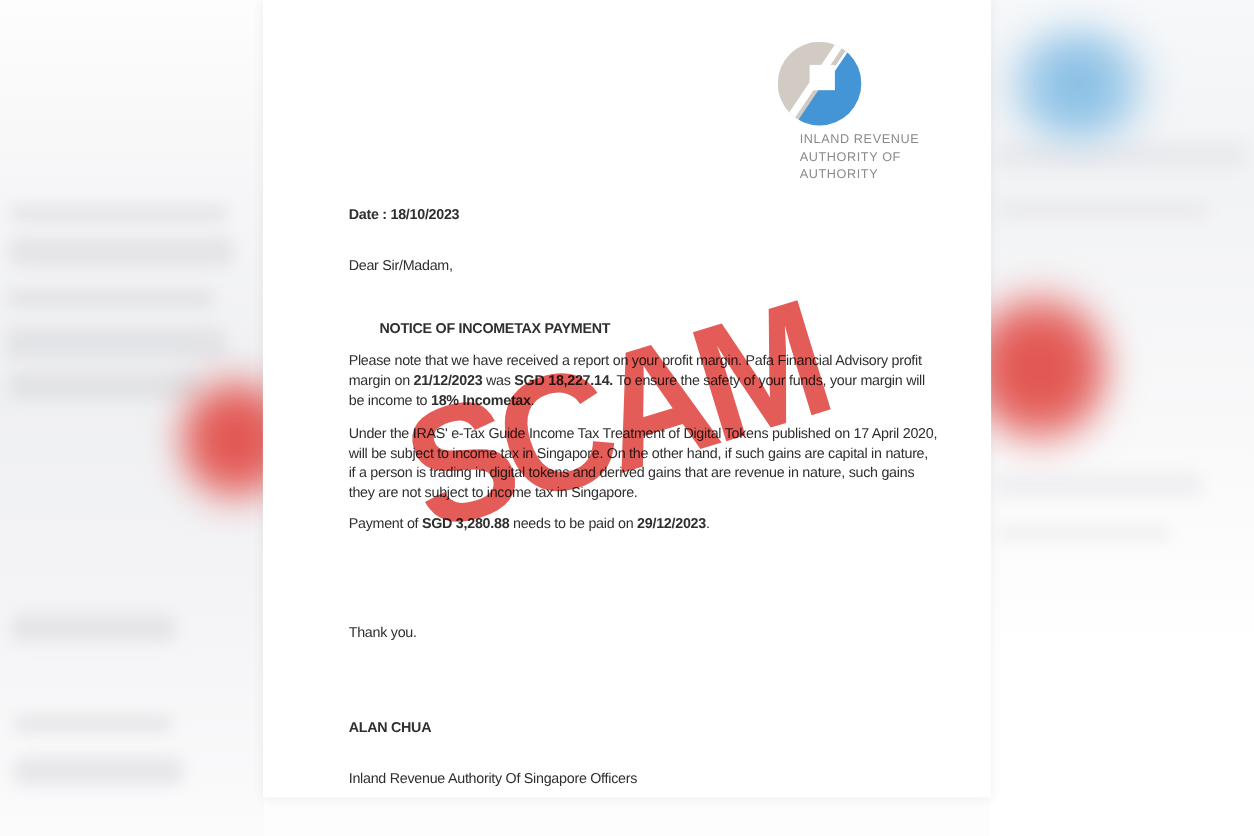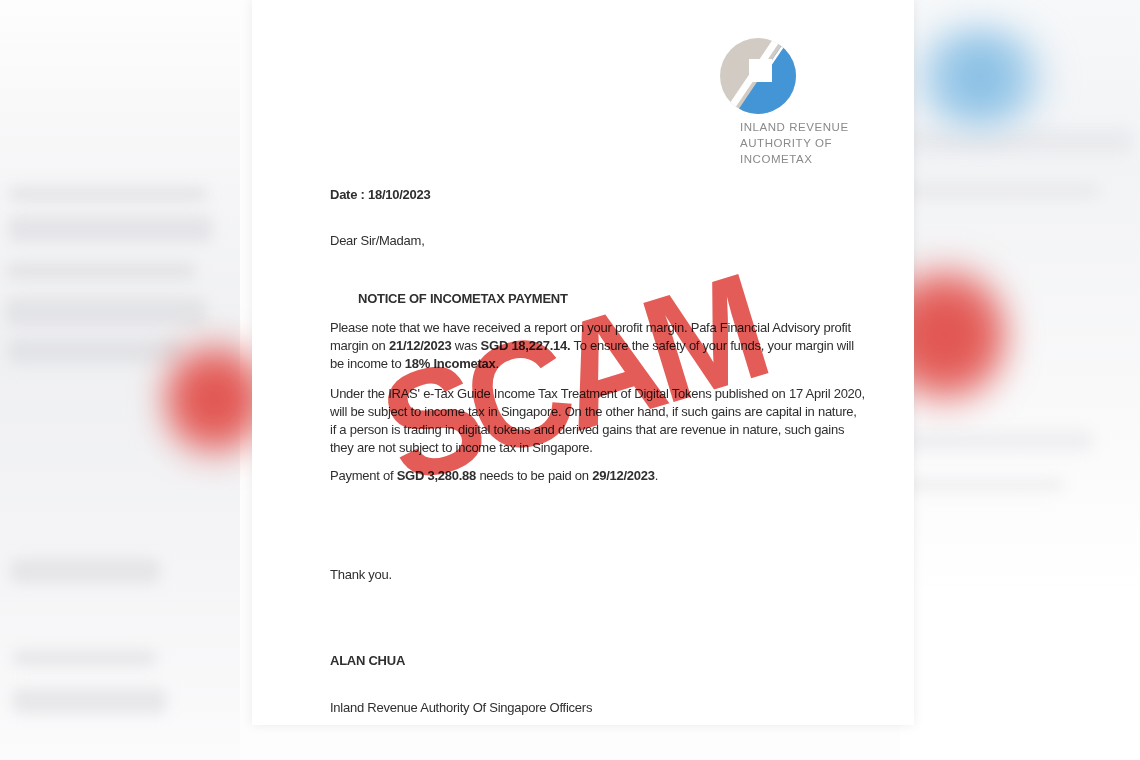--- a/index.html
+++ b/index.html
@@ -28,21 +28,21 @@
   .smudge.faint { opacity: 0.32; }
   .blob {
     position: absolute; border-radius: 50%;
     filter: blur(16px);
   }
   .blob-red { background: radial-gradient(circle, #e0504c 0%, #e4625e 45%, rgba(228,98,94,0) 75%); }
   .blob-blue { background: radial-gradient(circle, #7db9e2 0%, #a3cdea 45%, rgba(163,205,234,0) 78%); }
 
   
   .page {
-    position: absolute; left: 252px; top: 0; width: 662px; height: 725px;
+    position: absolute; left: 239px; top: 0; width: 662px; height: 725px;
     background: #ffffff;
     box-shadow: 0 0 10px rgba(80,80,90,0.10);
     text-decoration: underline;
   }
 
   
   .logo { position: absolute; left: 468px; top: 38px; width: 76px; height: 76px; }
   .wordmark {
     position: absolute; left: 488px; top: 119px;
     font-size: 11.5px; line-height: 16px; letter-spacing: 0.55px;
@@ -115,21 +115,21 @@
       <polygon points="6,90 70,-5 100,-5 100,90" fill="#4495d6"></polygon>
       <line x1="0" y1="86" x2="64" y2="-9" stroke="#ffffff" stroke-width="7"></line>
       <line x1="40" y1="42" x2="80" y2="-17" stroke="#ffffff" stroke-width="2.6"></line>
       <rect x="29" y="21" width="23" height="23" fill="#ffffff"></rect>
     </g>
   </svg>
 
   <div class="wordmark">
     <div>INLAND REVENUE</div>
     <div>AUTHORITY OF</div>
-    <div>INCOMETAX</div>
+    <div>AUTHORITY</div>
   </div>
 
   <div class="tline t-date">Date : 18/10/2023</div>
   <div class="tline t-salut">Dear Sir/Madam,</div>
   <div class="tline t-heading">NOTICE OF INCOMETAX PAYMENT</div>
 
   <div class="tblock t-para1">
     <div><span>Please note that we have received a report on your profit margin. Pafa Financial Advisory profit</span></div>
     <div><span>margin on </span><span class="b">21/12/2023</span><span> was </span><span class="b">SGD 18,227.14.</span><span> To ensure the safety of your funds, your margin will</span></div>
     <div><span>be income to </span><span class="b">18% Incometax</span><span>.</span></div>

